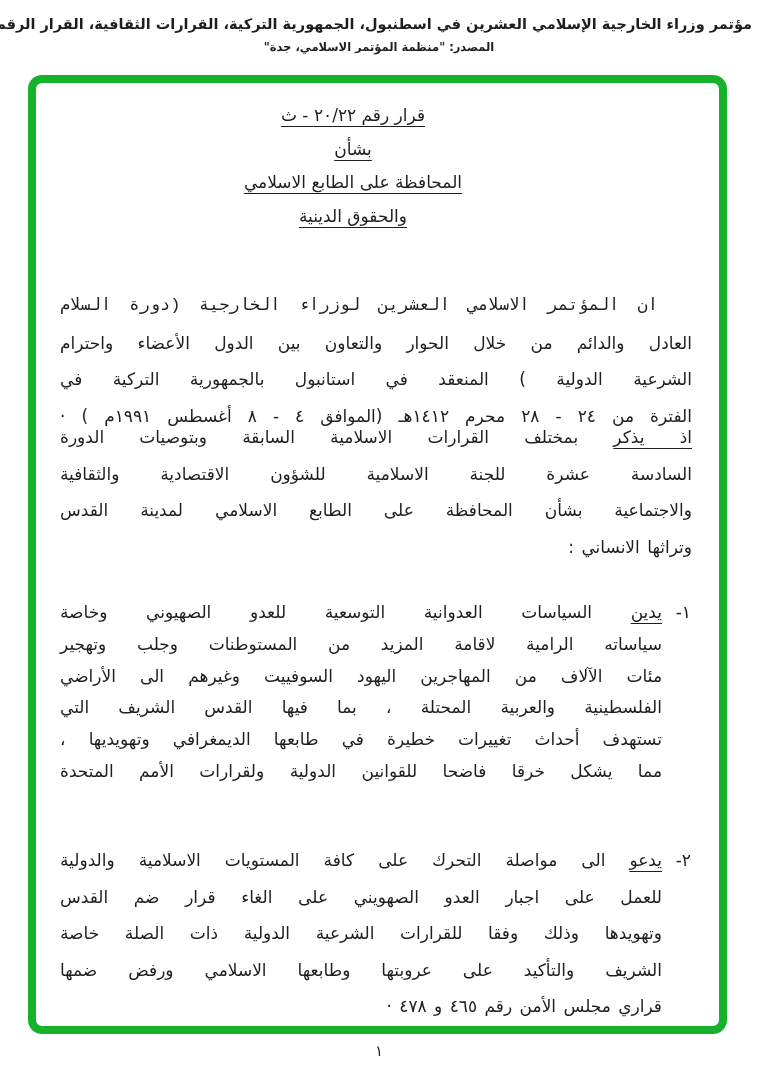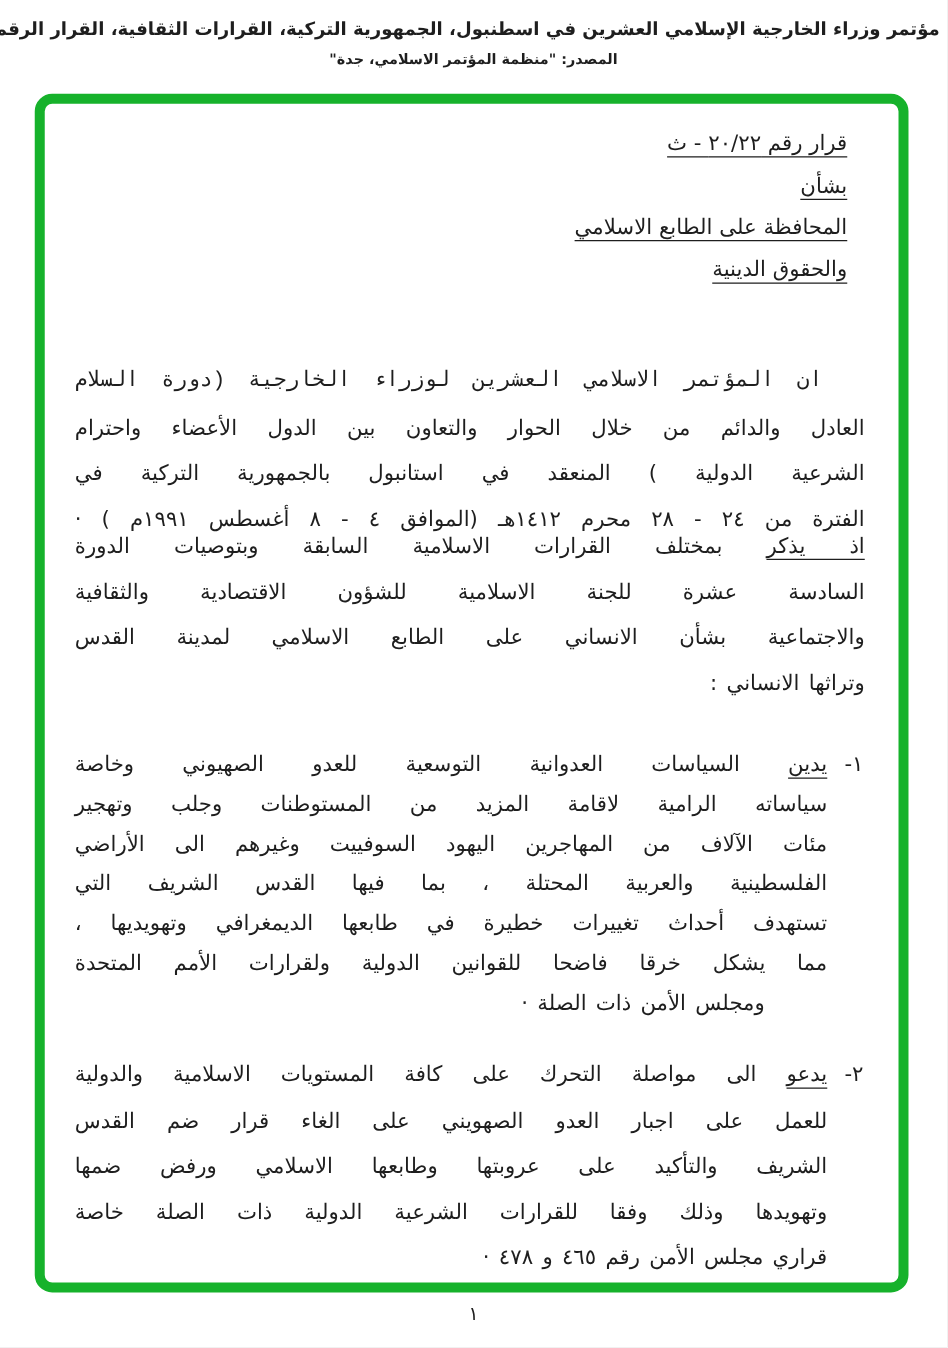--- a/index.html
+++ b/index.html
@@ -23,21 +23,21 @@
     position:absolute; left:28px; top:75px;
     width:699px; height:959px;
     box-sizing:border-box;
     border:8px solid #16b22b;
     border-radius:14px;
     background:transparent;
   }
 
   
   .titleblock { position:absolute; top:99px; left:28px; width:650px; text-align:center; font-size:17px; }
-  .titleblock .tl { line-height:33.5px;text-align:right; }
+  .titleblock .tl { line-height:33.5px; }
   .u { text-decoration:underline; text-decoration-thickness:1.3px; text-underline-offset:5px; }
 
   
   .para { position:absolute; left:60px; width:632px; font-size:17px; }
   #p1 { top:288px; }
   #p2 { top:419px; }
   .para .line, .item .line { text-align:justify; text-align-last:justify; word-spacing:2px; }
   .para .line { line-height:36.5px; }
   .line.short { text-align:left; text-align-last:right; }
   .ind { text-indent:34px;font-family:Liberation Mono, monospace; }
@@ -79,43 +79,42 @@
   <div class="para" id="p1">
     <div class="line ind">ان المؤتمر الاسلامي العشرين لوزراء الخارجية (دورة السلام</div>
     <div class="line">العادل والدائم من خلال الحوار والتعاون بين الدول الأعضاء واحترام</div>
     <div class="line">الشرعية الدولية ) المنعقد في استانبول بالجمهورية التركية في</div>
     <div class="line">الفترة من ٢٤ - ٢٨ محرم ١٤١٢هـ (الموافق ٤ - ٨ أغسطس ١٩٩١م ) ·</div>
   </div>
 
   <div class="para" id="p2">
     <div class="line"><span class="u">اذ يذكر</span><span> بمختلف القرارات الاسلامية السابقة وبتوصيات الدورة</span></div>
     <div class="line">السادسة عشرة للجنة الاسلامية للشؤون الاقتصادية والثقافية</div>
-    <div class="line">والاجتماعية بشأن الانساني على الطابع الاسلامي لمدينة القدس</div>
+    <div class="line">والاجتماعية بشأن المحافظة على الطابع الاسلامي لمدينة القدس</div>
     <div class="line short">وتراثها الانساني :</div>
   </div>
 
   <div class="item" id="item1">
     <div class="num">١-</div>
     <div class="lines">
       <div class="line"><span class="u">يدين</span><span> السياسات العدوانية التوسعية للعدو الصهيوني وخاصة</span></div>
       <div class="line">سياساته الرامية لاقامة المزيد من المستوطنات وجلب وتهجير</div>
       <div class="line">مئات الآلاف من المهاجرين اليهود السوفييت وغيرهم الى الأراضي</div>
       <div class="line">الفلسطينية والعربية المحتلة ، بما فيها القدس الشريف التي</div>
       <div class="line">تستهدف أحداث تغييرات خطيرة في طابعها الديمغرافي وتهويديها ،</div>
       <div class="line">مما يشكل خرقا فاضحا للقوانين الدولية ولقرارات الأمم المتحدة</div>
-      <div class="line short pad50">ومجلس الأمن ذات الصلة ·</div>
     </div>
   </div>
 
   <div class="item" id="item2">
     <div class="num">٢-</div>
     <div class="lines">
       <div class="line"><span class="u">يدعو</span><span> الى مواصلة التحرك على كافة المستويات الاسلامية والدولية</span></div>
       <div class="line">للعمل على اجبار العدو الصهويني على الغاء قرار ضم القدس</div>
+      <div class="line">وتهويدها وذلك وفقا للقرارات الشرعية الدولية ذات الصلة خاصة</div>
       <div class="line">الشريف والتأكيد على عروبتها وطابعها الاسلامي ورفض ضمها</div>
-      <div class="line">وتهويدها وذلك وفقا للقرارات الشرعية الدولية ذات الصلة خاصة</div>
       <div class="line short">قراري مجلس الأمن رقم ٤٦٥ و ٤٧٨ ·</div>
     </div>
   </div>
 
   <div class="pagenum">١</div>
 
 </div>
 
 </body></html>

